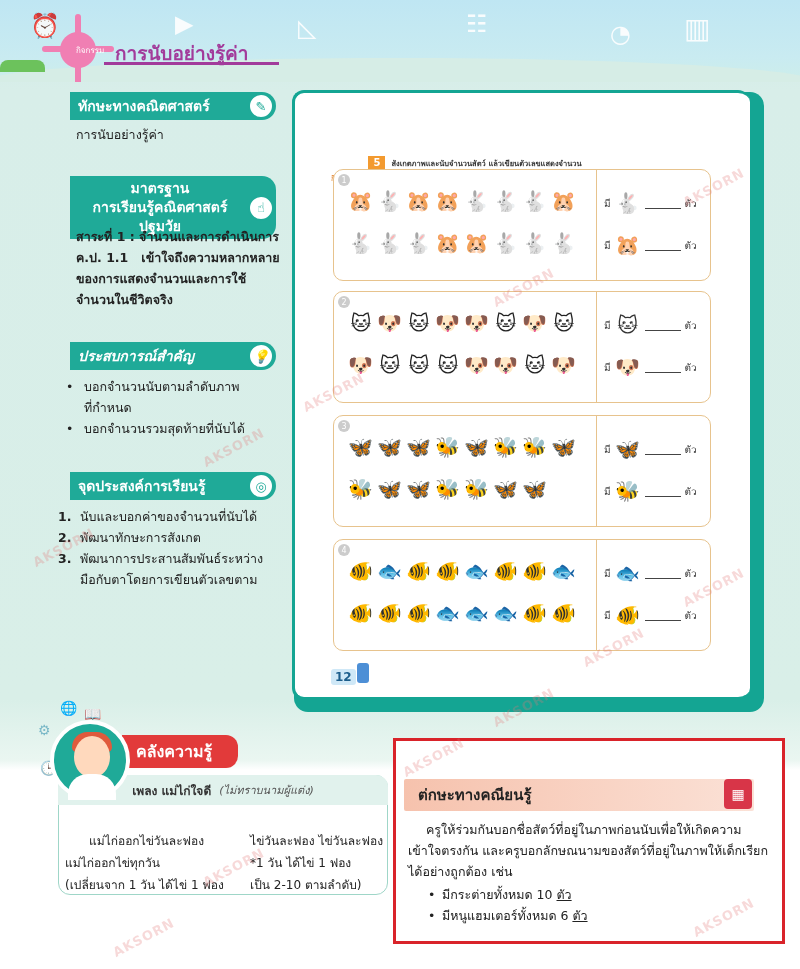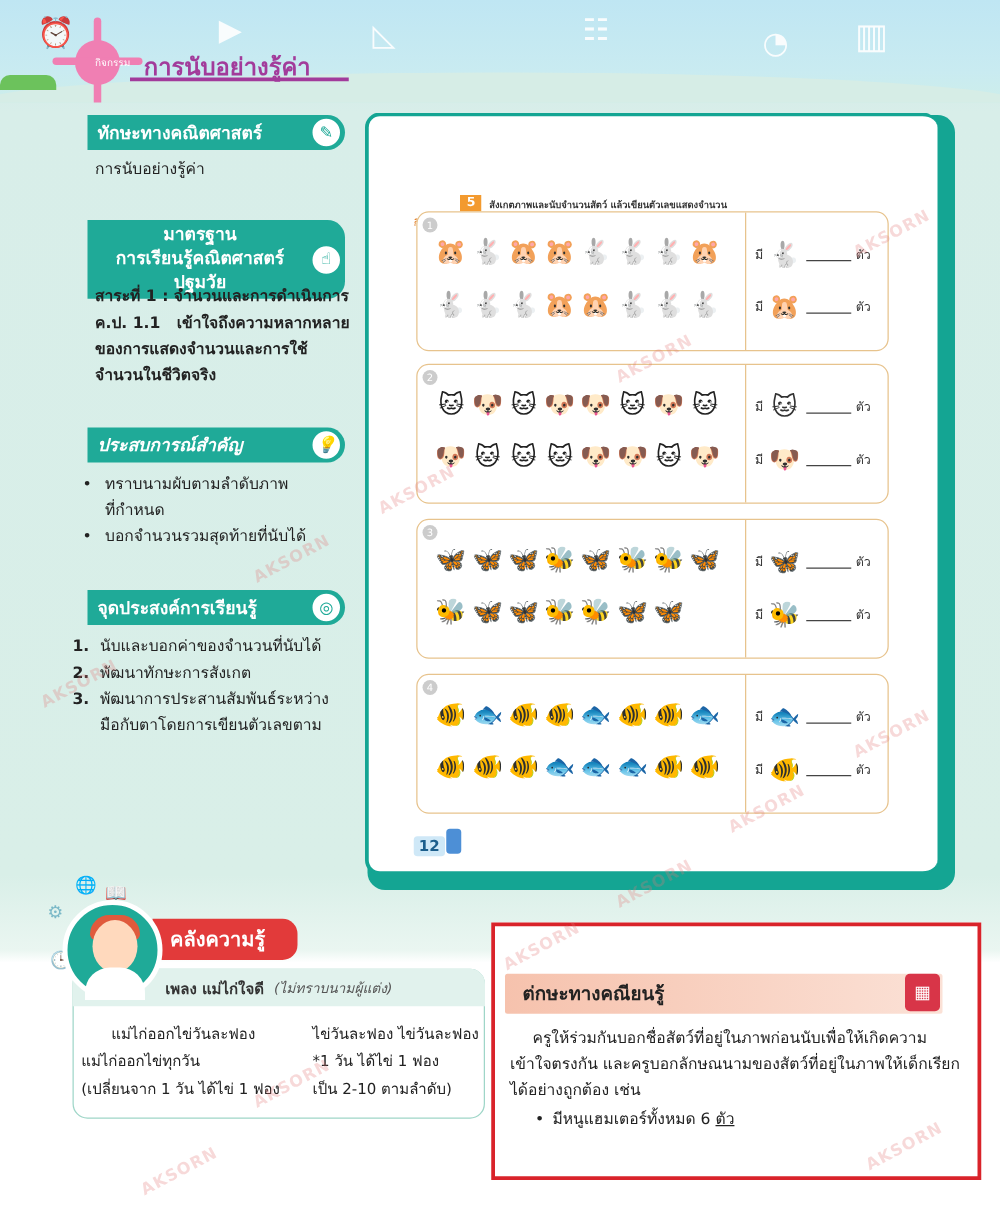--- a/index.html
+++ b/index.html
@@ -121,21 +121,21 @@
     position: absolute; left: 58px; top: 775px; width: 330px; height: 120px;
     border: 1.5px solid #9fd6c8; border-radius: 12px; background: #fff;
   }
   .song-head {
     position: absolute; left: -1px; top: -1px; width: 330px; height: 30px; background: #e1f2ed; border-radius: 12px 12px 0 0;
     display: flex; align-items: center; justify-content: center; gap: 8px; font-size: 12px;
   }
   .song-head .song-title { font-weight: bold; color: #333; }
   .song-head .song-author { font-style: italic; color: #555; font-size: 11px; }
   .song-cols { position: absolute; left: 6px; top: 40px; width: 318px; display: flex; justify-content: space-between; font-size: 12px; line-height: 22px; color: #222; }
-  .song-col { white-space: nowrap; }
+  .song-col { white-space: nowrap; margin-top: 14px; }
   .song-col.c1 .l1 { padding-left: 24px; }
   .song-col.c2 { padding-left: 0; }
 
   .highlight-box {
     position: absolute; left: 393px; top: 738px; width: 392px; height: 206px; border: 3px solid #d9232a; background: #fff;
   }
   .learn-head {
     position: absolute; left: 8px; top: 38px; width: 350px; height: 32px; background: linear-gradient(90deg, #f6c2ad, #fbe1d6);
     display: flex; align-items: center; padding-left: 14px; font-weight: bold; font-size: 15px; color: #222;
     border-radius: 2px;
@@ -193,21 +193,21 @@
   <div>ของการแสดงจำนวนและการใช้</div>
   <div>จำนวนในชีวิตจริง</div>
 </div>
 
 <div class="sec-head" style="top:342px;font-style:italic;">
   <span>ประสบการณ์สำคัญ</span>
   <span class="sec-icon">💡</span>
 </div>
 <ul class="sec-text bullets" style="top:376px;left:62px;width:220px;">
   <li>
-    <div>ทราบนามผับตามลำดับภาพ</div>
+    <div>บอกจำนวนนับตามลำดับภาพ</div>
     <div>ที่กำหนด</div>
   </li>
   <li>
     <div>บอกจำนวนรวมสุดท้ายที่นับได้</div>
   </li>
 </ul>
 
 <div class="sec-head" style="top:472px;">
   <span>จุดประสงค์การเรียนรู้</span>
   <span class="sec-icon">◎</span>
@@ -411,20 +411,21 @@
 </div>
 
 <div class="highlight-box">
   <div class="learn-head">
     <span>ต่กษะทางคณียนรู้</span>
   </div>
   <div class="learn-icon">▦</div>
   <div class="learn-body">
     <div class="para">ครูให้ร่วมกันบอกชื่อสัตว์ที่อยู่ในภาพก่อนนับเพื่อให้เกิดความเข้าใจตรงกัน และครูบอกลักษณนามของสัตว์ที่อยู่ในภาพให้เด็กเรียกได้อย่างถูกต้อง เช่น</div>
     <ul>
+      <li><span>มีกระต่ายทั้งหมด 10 </span><span class="uline">ตัว</span></li>
       <li><span>มีหนูแฮมเตอร์ทั้งหมด 6 </span><span class="uline">ตัว</span></li>
     </ul>
   </div>
 </div>
 
 <span class="watermark" style="left:30px;top:540px;">AKSORN</span>
 <span class="watermark" style="left:200px;top:440px;">AKSORN</span>
 <span class="watermark" style="left:300px;top:385px;">AKSORN</span>
 <span class="watermark" style="left:490px;top:280px;">AKSORN</span>
 <span class="watermark" style="left:680px;top:180px;">AKSORN</span>

